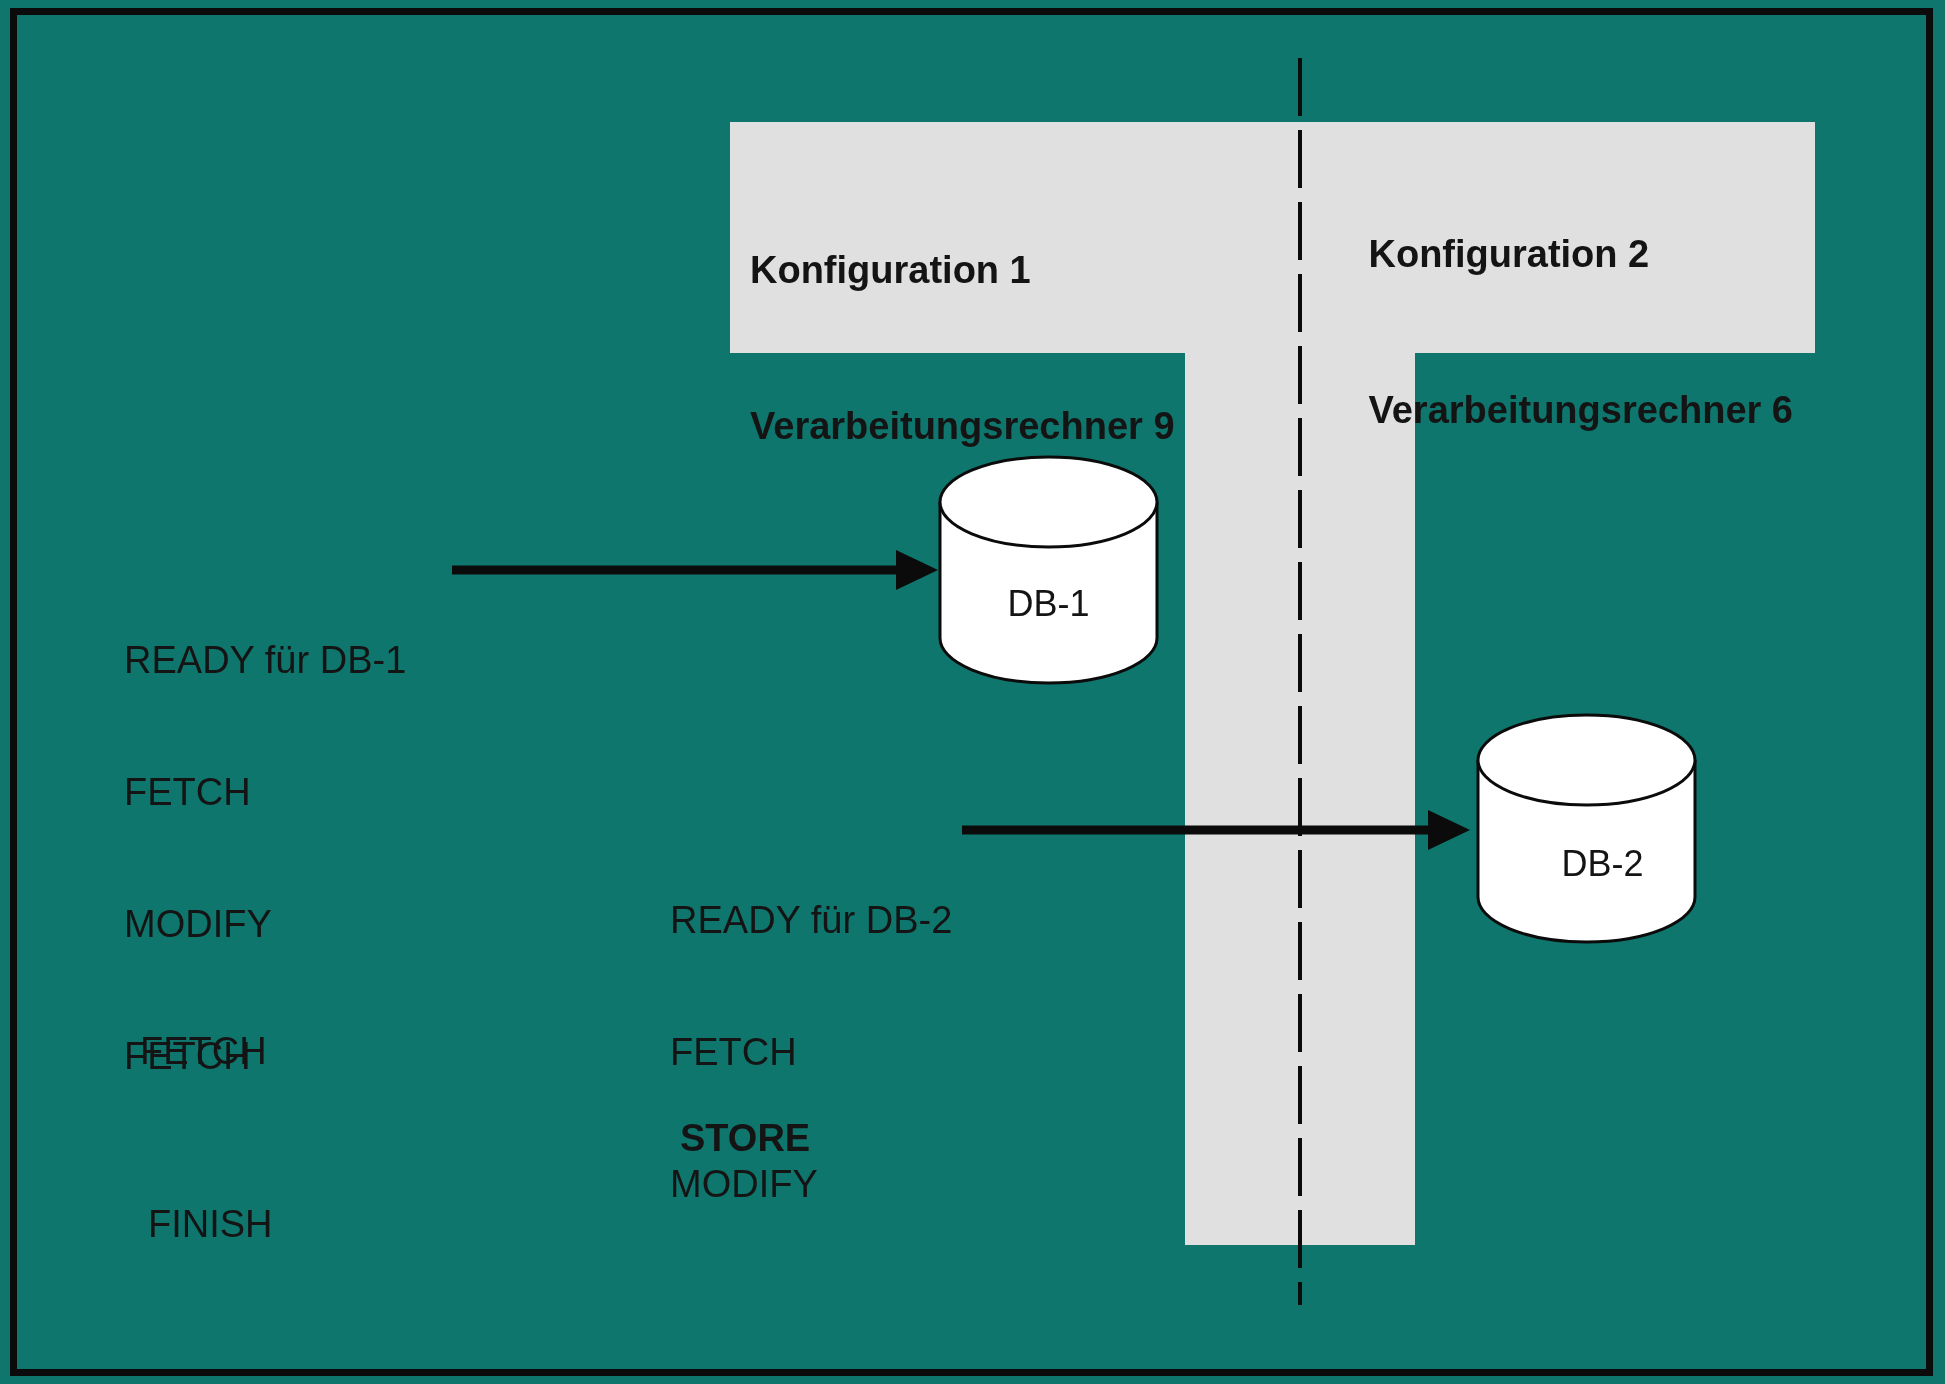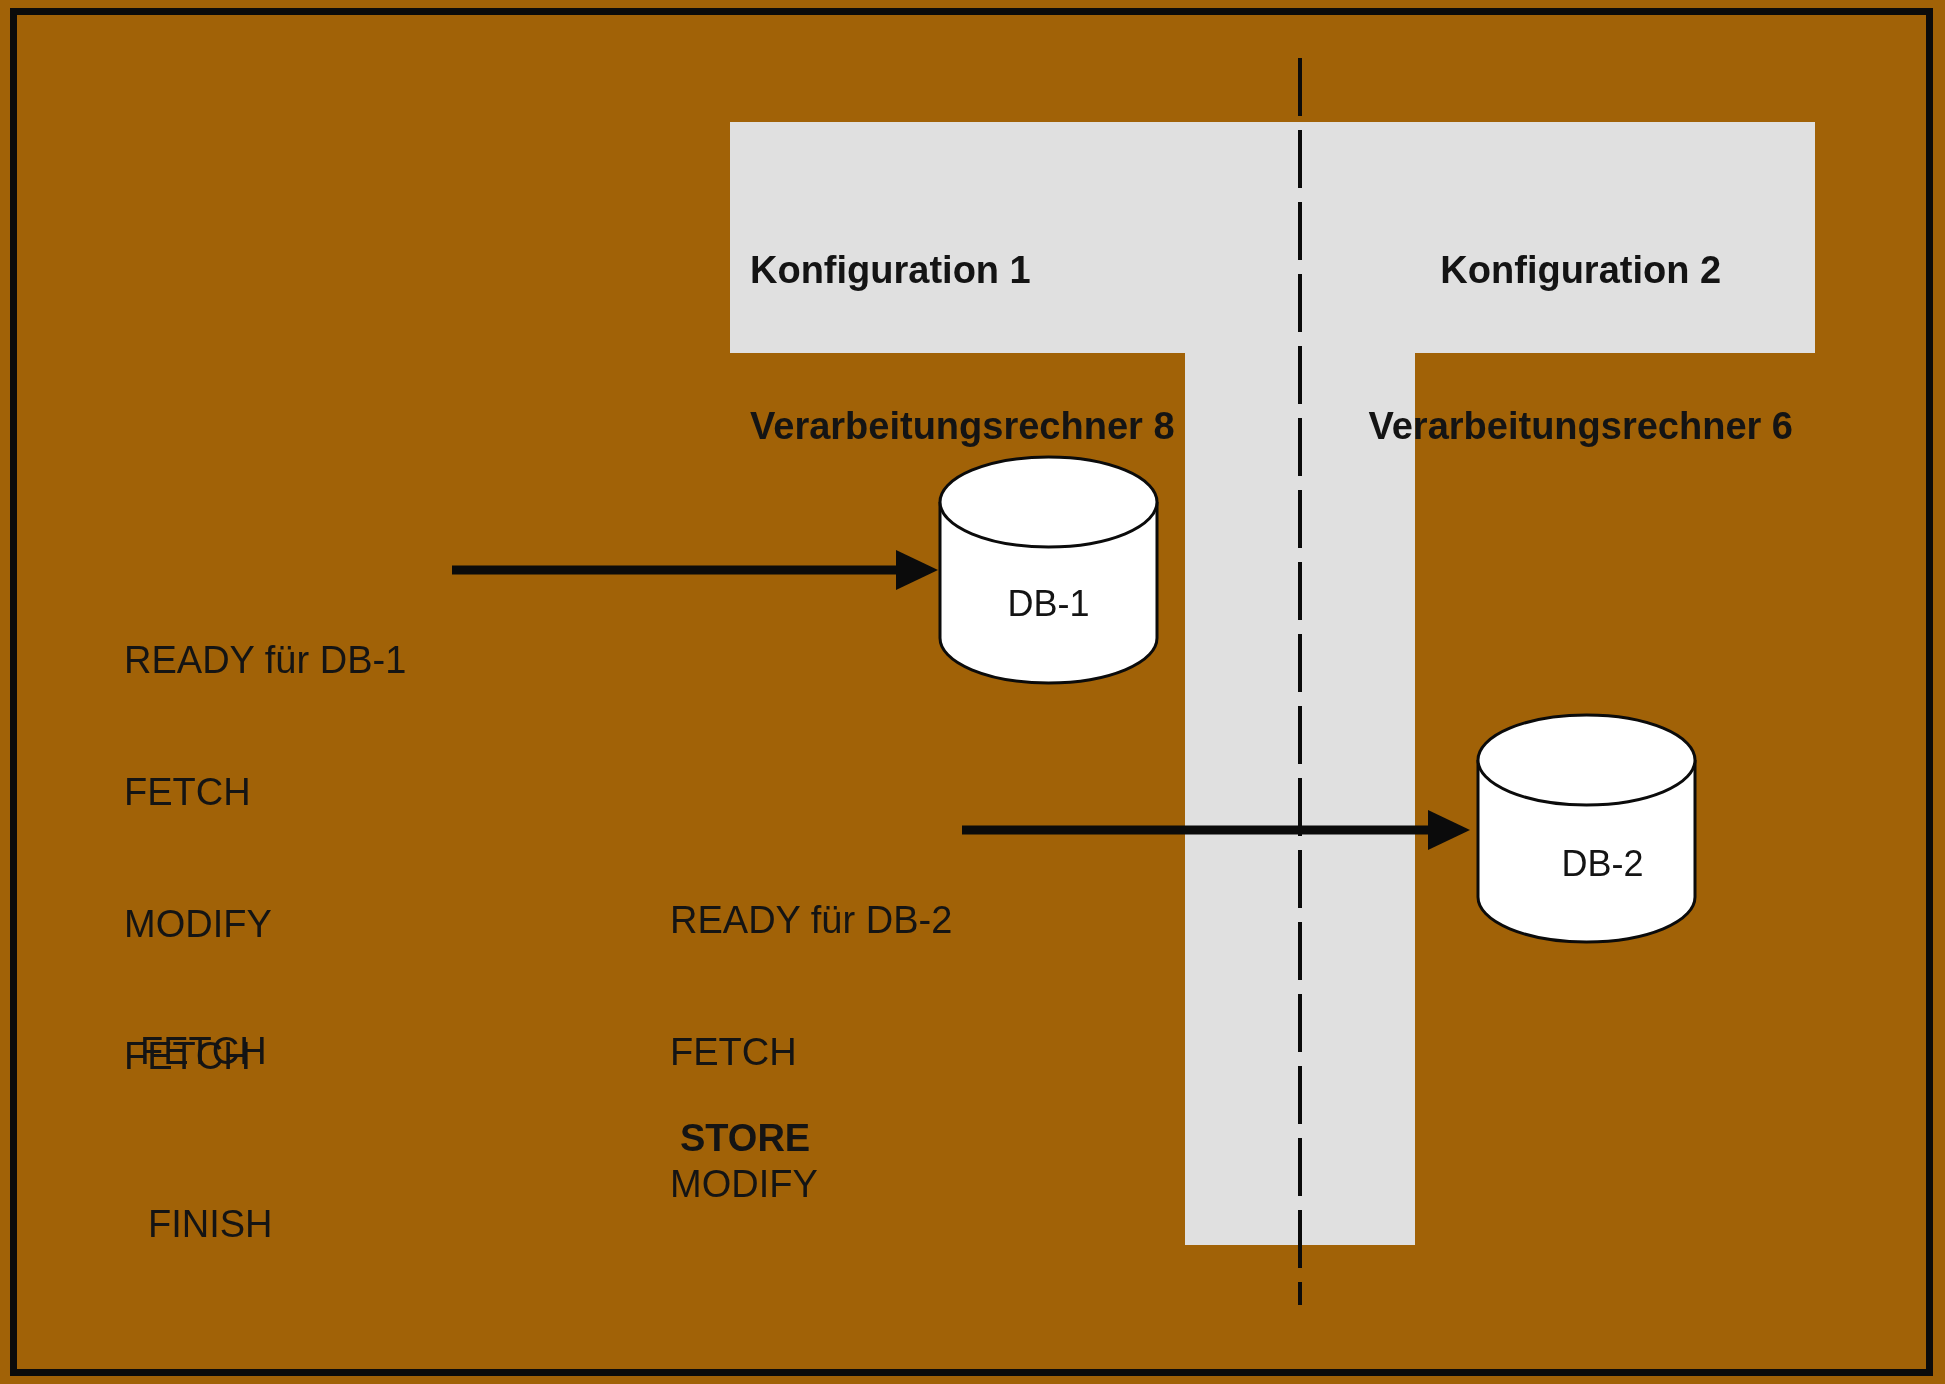--- a/index.html
+++ b/index.html
@@ -1,26 +1,26 @@
 <!DOCTYPE html>
 <html><head>
 <meta charset="utf-8">
 <style>
   html,body{margin:0;padding:0;background:#fff;}
-  .canvas{position:relative;width:1945px;height:1384px;background:#a16207;overflow:hidden;
+  .canvas{position:relative;width:1945px;height:1384px;background:#0f766e;overflow:hidden;
           font-family:"Liberation Sans","DejaVu Sans",sans-serif;color:#141414;}
   .frame{position:absolute;left:10px;top:8px;width:1923px;height:1368px;
          border:7px solid #0b0b0b;box-sizing:border-box;}
   .band{position:absolute;background:#e0e0e0;}
   .band-top{left:730px;top:122px;width:1085px;height:231px;}
   .band-stem{left:1185px;top:353px;width:230px;height:892px;}
   svg.overlay{position:absolute;left:0;top:0;width:1945px;height:1384px;}
   .hdr{position:absolute;font-size:38px;font-weight:bold;line-height:52px;white-space:pre;}
   .hdr-1{left:750px;top:140px;text-align:left;}
-  .hdr-2{right:152px;top:140px;text-align:center;}
+  .hdr-2{right:152px;top:124px;text-align:left;}
   .stmt{position:absolute;font-size:38px;font-weight:normal;line-height:44px;white-space:pre;}
   .block-1{left:124px;top:550px;}
   .block-2{left:670px;top:810px;}
   .fetch-late{left:140px;top:1029px;}
   .store{left:680px;top:1116px;font-weight:bold;}
   .finish{left:148px;top:1202px;}
   .db-label{position:absolute;width:217px;height:80px;display:flex;align-items:center;
             justify-content:center;font-size:36px;}
   .db-label-1{left:940px;top:564px;}
   .db-label-2{left:1478px;top:824px;margin-left:16px;}
@@ -55,21 +55,21 @@
     </g>
 
     <g>
       <path d="M1478,760 L1478,897 A108.5,45 0 0 0 1695,897 L1695,760" fill="#ffffff" stroke="#0b0b0b" stroke-width="3"></path>
       <ellipse cx="1586.5" cy="760" rx="108.5" ry="45" fill="#ffffff" stroke="#0b0b0b" stroke-width="3"></ellipse>
     </g>
   </svg>
 
   <div class="hdr hdr-1">
     <div>Konfiguration 1</div>
-    <div>Verarbeitungsrechner 8</div>
+    <div>Verarbeitungsrechner 9</div>
   </div>
   <div class="hdr hdr-2">
     <div>Konfiguration 2</div>
     <div>Verarbeitungsrechner 6</div>
   </div>
 
   <div class="stmt block-1">
     <div>READY für DB-1</div>
     <div>FETCH</div>
     <div>MODIFY</div>

